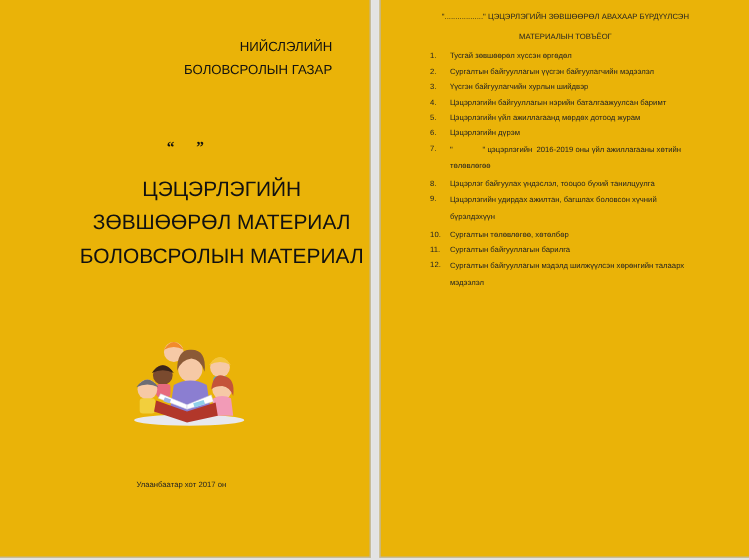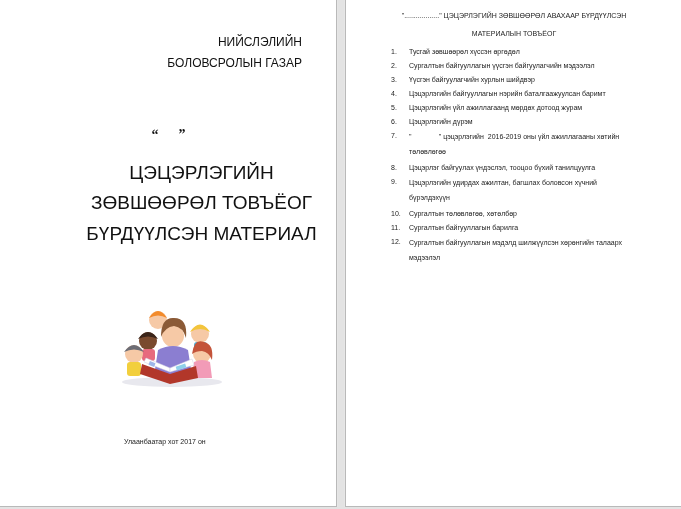--- a/index.html
+++ b/index.html
@@ -1,20 +1,20 @@
 <!DOCTYPE html>
 <html><head>
   <meta charset="utf-8">
   <style>
     * { box-sizing: border-box; margin: 0; padding: 0; }
     html, body { width: 681px; height: 509px; overflow: hidden; background: #e6e6e6; }
     body { position: relative; font-family: "Liberation Sans", sans-serif; color: #111; }
 
     .page {
-      position: absolute; top: 0; background: #ffffff; text-decoration: underline;
+      position: absolute; top: 0; background: #eab308; text-decoration: underline;
     }
     #page-left {
       left: 0; width: 337px; height: 507px;
       border-right: 1px solid #b9b9b9; border-bottom: 1px solid #b9b9b9;
     }
     #page-right {
       left: 345px; width: 336px; height: 507px;
       border-left: 1px solid #b9b9b9; border-bottom: 1px solid #b9b9b9;
     }
 
@@ -63,22 +63,22 @@
 
 <div class="page" id="page-left">
   <div class="org l1">НИЙСЛЭЛИЙН</div>
   <div class="org l2">БОЛОВСРОЛЫН ГАЗАР</div>
 
   <div class="quotes">
     <span>“</span><span class="gap"></span><span>”</span>
   </div>
 
   <div class="title t1">ЦЭЦЭРЛЭГИЙН</div>
-  <div class="title t2">ЗӨВШӨӨРӨЛ ТОВЪЁОГ</div>
-  <div class="title t3">БҮРДҮҮЛСЭН МАТЕРИАЛ</div>
+  <div class="title t2">ЗӨВШӨӨРӨЛ МАТЕРИАЛ</div>
+  <div class="title t3">БОЛОВСРОЛЫН МАТЕРИАЛ</div>
 
   <div class="illustration">
     <svg width="108" height="82" viewBox="0 0 108 82" xmlns="http://www.w3.org/2000/svg">
 
       <ellipse cx="54" cy="76" rx="50" ry="5" fill="#e8e8ee"></ellipse>
 
       <circle cx="40" cy="14" r="9" fill="#f6c9a6"></circle>
       <path d="M31 12 q9 -14 18 0 q-9 -5 -18 0z" fill="#f28b2c"></path>
 
       <circle cx="82" cy="28" r="9" fill="#f6c9a6"></circle>

